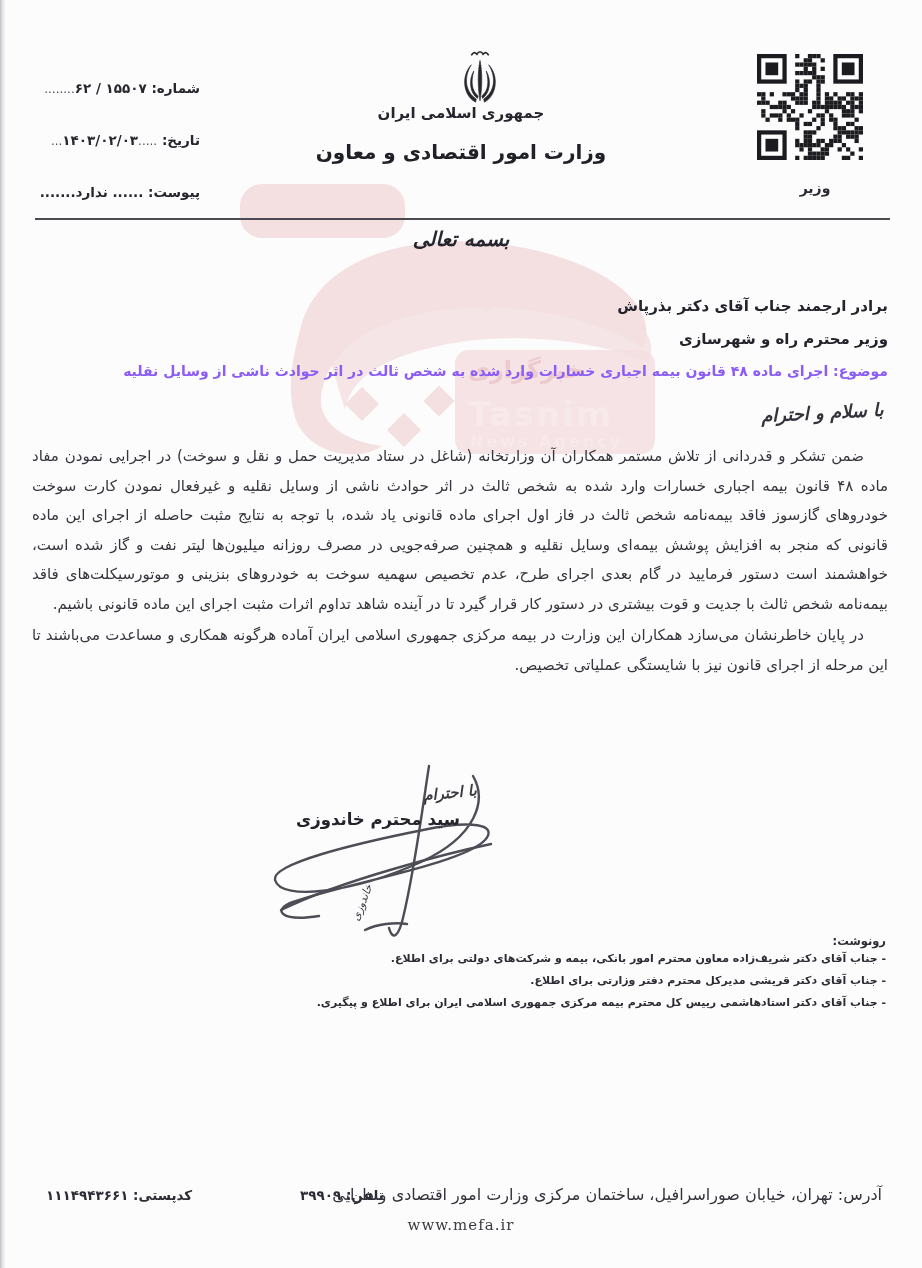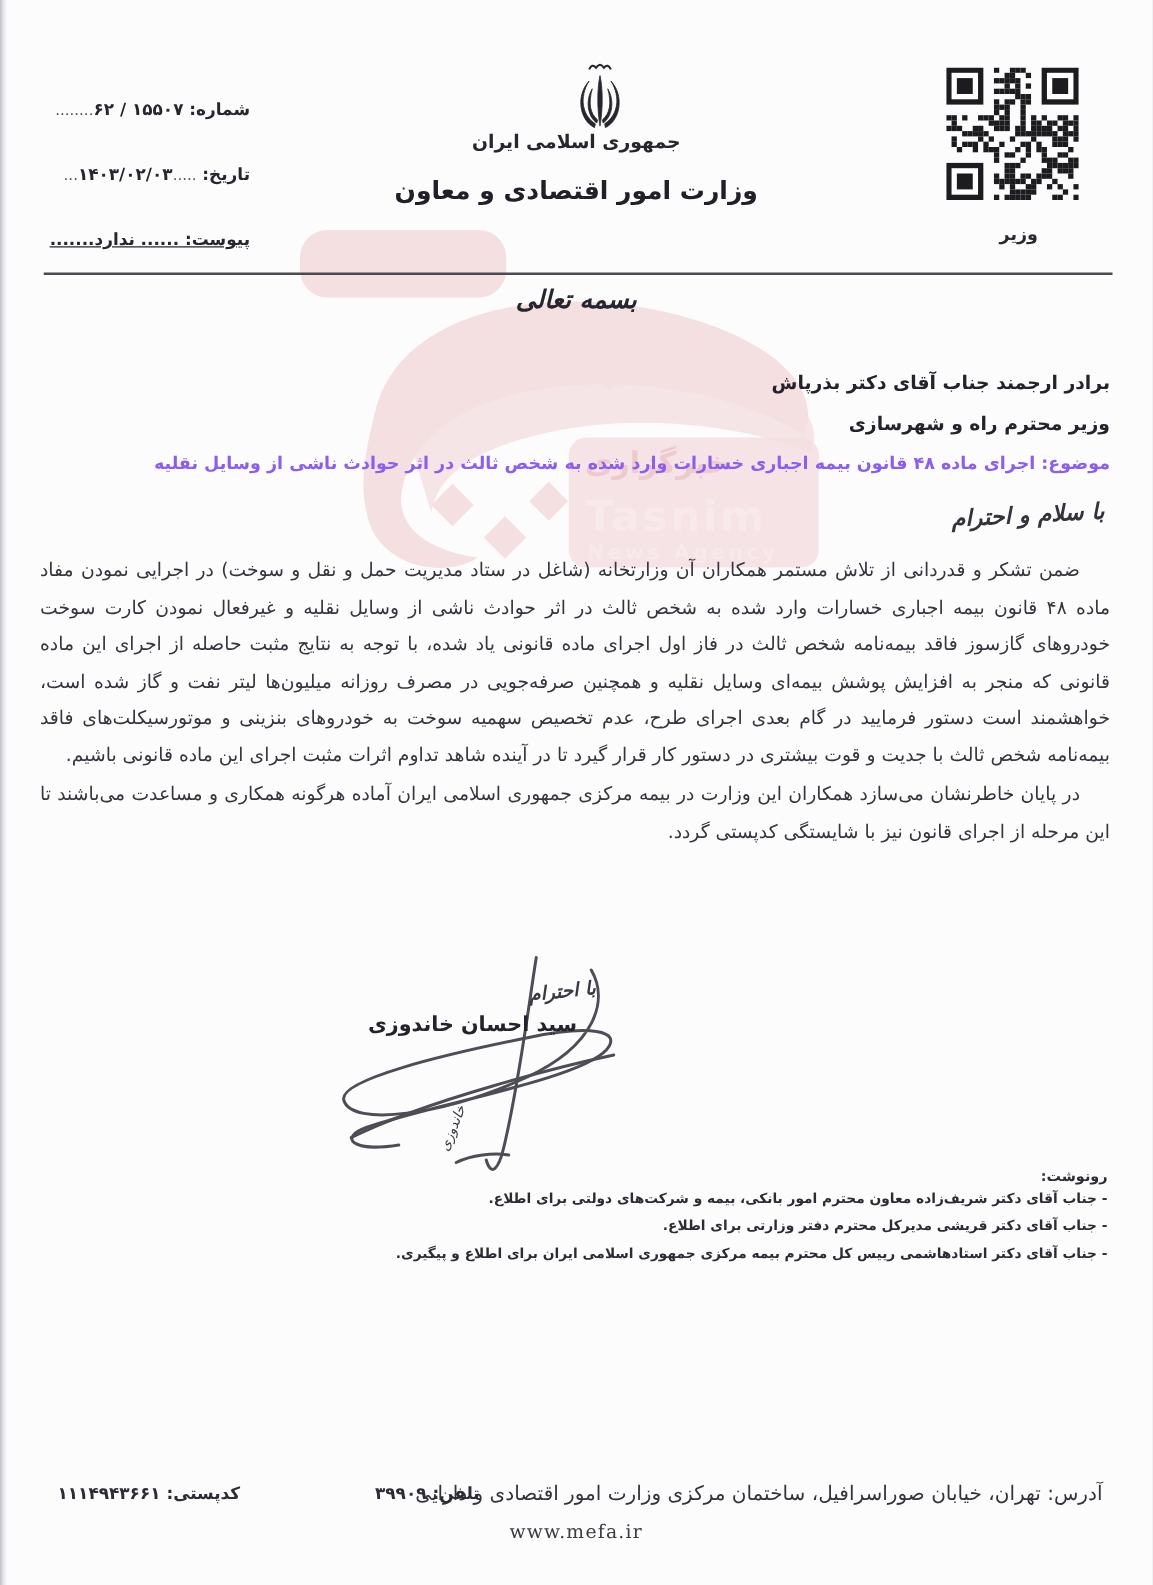--- a/index.html
+++ b/index.html
@@ -8,21 +8,21 @@
     background:#fcfcfd;overflow:hidden;
     font-family:"DejaVu Sans",sans-serif;color:#2e2e36;
   }
   .scan-edge{position:absolute;left:0;top:0;width:6px;height:100%;
     background:linear-gradient(90deg,#aeaeb4,#e6e6e9 55%,rgba(255,255,255,0));opacity:.75;}
 
   
   .fields{position:absolute;left:42px;top:80px;width:158px;direction:rtl;text-align:right;}
   .field-row{font-size:13.5px;font-weight:bold;color:#26262e;white-space:nowrap;height:21px;}
   .field-row + .field-row{margin-top:31px;}
-  .field-row:last-child{text-decoration:underline;}
+  .field-row:last-child{}
   .field-dots{font-weight:normal;color:#4c4c54;letter-spacing:1px;font-size:12px;}
 
   .emblem{position:absolute;left:449px;top:48px;width:62px;height:56px;}
   .republic{position:absolute;left:0;top:104px;width:922px;text-align:center;
     font-size:15px;font-weight:bold;color:#26262e;direction:rtl;}
   .ministry{position:absolute;left:0;top:140px;width:922px;text-align:center;
     font-size:20px;font-weight:bold;color:#202028;direction:rtl;}
 
   .qr{position:absolute;left:757px;top:54px;width:106px;height:106px;}
   .minister-caption{position:absolute;left:775px;top:180px;width:80px;text-align:center;
@@ -359,34 +359,34 @@
     <div>برادر ارجمند جناب آقای دکتر بذرپاش</div>
     <div>وزیر محترم راه و شهرسازی</div>
   </div>
 
   <div class="subject">موضوع: اجرای ماده ۴۸ قانون بیمه اجباری خسارات وارد شده به شخص ثالث در اثر حوادث ناشی از وسایل نقلیه</div>
 
   <div class="salutation">با سلام و احترام</div>
 
   <div class="body-text">
     <p>ضمن تشکر و قدردانی از تلاش مستمر همکاران آن وزارتخانه (شاغل در ستاد مدیریت حمل و نقل و سوخت) در اجرایی نمودن مفاد ماده ۴۸ قانون بیمه اجباری خسارات وارد شده به شخص ثالث در اثر حوادث ناشی از وسایل نقلیه و غیرفعال نمودن کارت سوخت خودروهای گازسوز فاقد بیمه‌نامه شخص ثالث در فاز اول اجرای ماده قانونی یاد شده، با توجه به نتایج مثبت حاصله از اجرای این ماده قانونی که منجر به افزایش پوشش بیمه‌ای وسایل نقلیه و همچنین صرفه‌جویی در مصرف روزانه میلیون‌ها لیتر نفت و گاز شده است، خواهشمند است دستور فرمایید در گام بعدی اجرای طرح، عدم تخصیص سهمیه سوخت به خودروهای بنزینی و موتورسیکلت‌های فاقد بیمه‌نامه شخص ثالث با جدیت و قوت بیشتری در دستور کار قرار گیرد تا در آینده شاهد تداوم اثرات مثبت اجرای این ماده قانونی باشیم.</p>
-    <p>در پایان خاطرنشان می‌سازد همکاران این وزارت در بیمه مرکزی جمهوری اسلامی ایران آماده هرگونه همکاری و مساعدت می‌باشند تا این مرحله از اجرای قانون نیز با شایستگی کدپستی گردد.</p>
+    <p>در پایان خاطرنشان می‌سازد همکاران این وزارت در بیمه مرکزی جمهوری اسلامی ایران آماده هرگونه همکاری و مساعدت می‌باشند تا این مرحله از اجرای قانون نیز با شایستگی عملیاتی تخصیص.</p>
   </div>
 
   <div class="sig-area">
     <svg class="sig-scrawl" viewBox="0 0 320 200">
       <g fill="none" stroke="#3b3b44" stroke-width="2.4" stroke-linecap="round" opacity="0.9">
         <path d="M258,18 C272,42 262,78 206,104 C140,134 66,144 60,122 C56,106 138,86 208,72 C256,62 284,66 270,82 C248,106 128,126 78,144 C56,152 66,164 104,158"></path>
         <path d="M66,152 C126,122 238,94 276,86"></path>
         <path d="M214,8 C208,46 200,110 188,160 C184,177 178,184 174,170"></path>
         <path d="M150,172 C162,166 180,164 192,166"></path>
       </g>
     </svg>
     <div class="sig-respect">با احترام</div>
-    <div class="sig-name">سید احسان خاندوزی</div>
+    <div class="sig-name">سید محترم خاندوزی</div>
     <div class="sig-small">خاندوزی</div>
   </div>
 
   <div class="cc">
     <div class="cc-label">رونوشت:</div>
     <div class="cc-item">- جناب آقای دکتر شریف‌زاده معاون محترم امور بانکی، بیمه و شرکت‌های دولتی برای اطلاع.</div>
     <div class="cc-item">- جناب آقای دکتر قریشی مدیرکل محترم دفتر وزارتی برای اطلاع.</div>
     <div class="cc-item">- جناب آقای دکتر استادهاشمی رییس کل محترم بیمه مرکزی جمهوری اسلامی ایران برای اطلاع و پیگیری.</div>
   </div>
 

